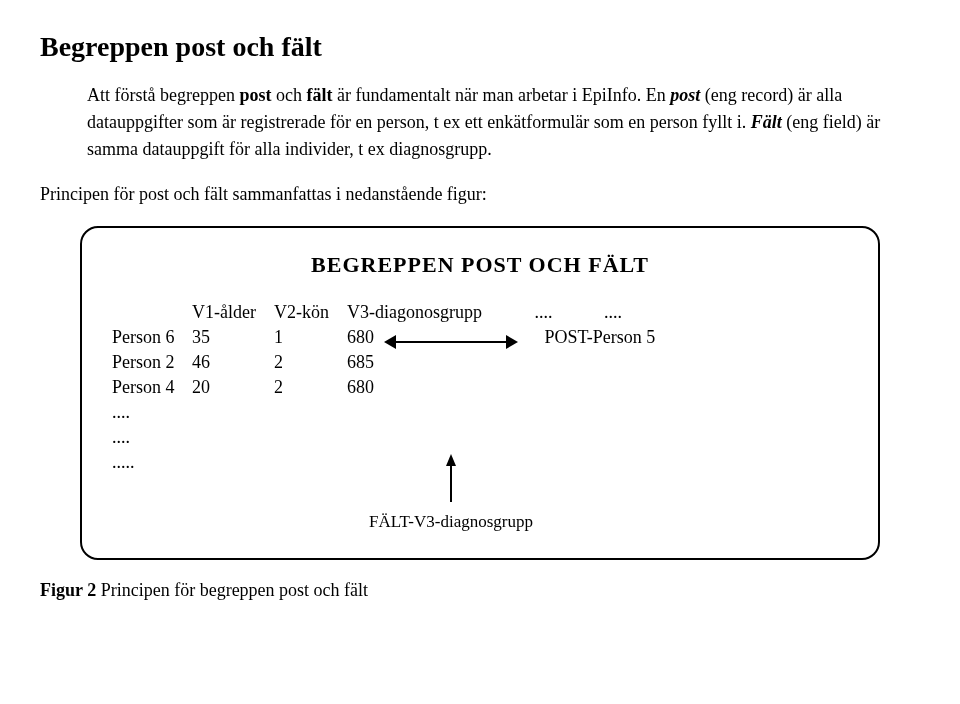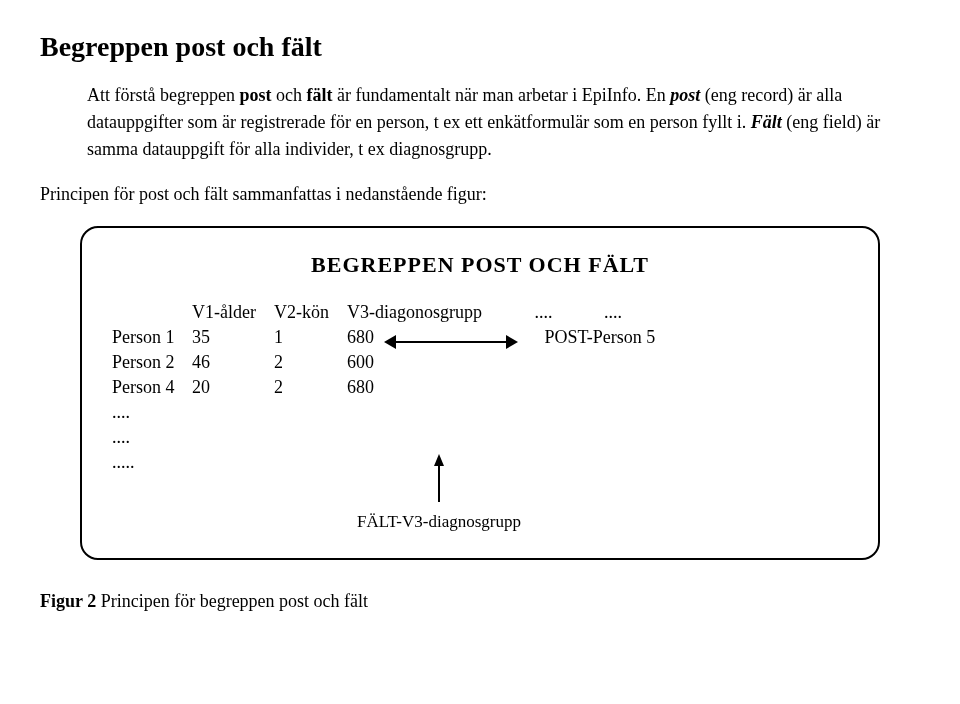--- a/index.html
+++ b/index.html
@@ -102,21 +102,21 @@
       width: 0; height: 0;
       border-top: 7px solid transparent;
       border-bottom: 7px solid transparent;
       border-left: 12px solid #000;
       position: absolute;
       right: -2px;
       top: -6px;
     }
     .fig-caption {
       font-size: 18px;
-      margin-top: 13px;
+      margin-top: 2px;
       font-weight: normal;
     }
     .fig-caption strong {
       font-weight: bold;
     }
   </style>
 </head>
 <body>
 
 
@@ -148,37 +148,37 @@
           <td class="col-v1">V1-ålder</td>
           <td class="col-v2">V2-kön</td>
           <td class="col-v3">V3-diagonosgrupp</td>
           <td>....</td>
           <td>....</td>
         </tr>
       </thead>
       <tbody>
 
         <tr>
-          <td class="col-label">Person 1</td>
+          <td class="col-label">Person 6</td>
           <td class="col-v1">35</td>
           <td class="col-v2">1</td>
           <td class="col-v3">
             <span>680</span>
             <span class="horizontal-arrow">
               <span class="arrow-line"></span>
             </span>
           </td>
           <td colspan="2" style="padding-left:10px; font-size:18px; white-space:nowrap;">POST-Person 5</td>
         </tr>
 
         <tr>
           <td class="col-label">Person 2</td>
           <td class="col-v1">46</td>
           <td class="col-v2">2</td>
-          <td class="col-v3">600</td>
+          <td class="col-v3">685</td>
           <td colspan="2"></td>
         </tr>
 
 
         <tr>
           <td class="col-label">Person 4</td>
           <td class="col-v1">20</td>
           <td class="col-v2">2</td>
           <td class="col-v3">680</td>
           <td colspan="2"></td>
@@ -191,21 +191,21 @@
         <tr>
           <td>....</td>
           <td colspan="5"></td>
         </tr>
 
         <tr>
           <td>.....</td>
           <td colspan="2"></td>
           <td colspan="3" style="vertical-align:bottom; position:relative;">
             
-            <div style="display:flex; flex-direction:column; align-items:center; display:inline-flex; position:relative; left:10px;">
+            <div style="display:flex; flex-direction:column; align-items:center; display:inline-flex; position:relative; left:22px;">
               <svg width="16" height="60" viewBox="0 0 16 60">
 
                 <line x1="8" y1="50" x2="8" y2="10" stroke="black" stroke-width="2"></line>
                 <polygon points="8,2 3,14 13,14" fill="black"></polygon>
               </svg>
               <span style="font-size:17px; white-space:nowrap;">FÄLT-V3-diagnosgrupp</span>
             </div>
           </td>
         </tr>
       </tbody>

